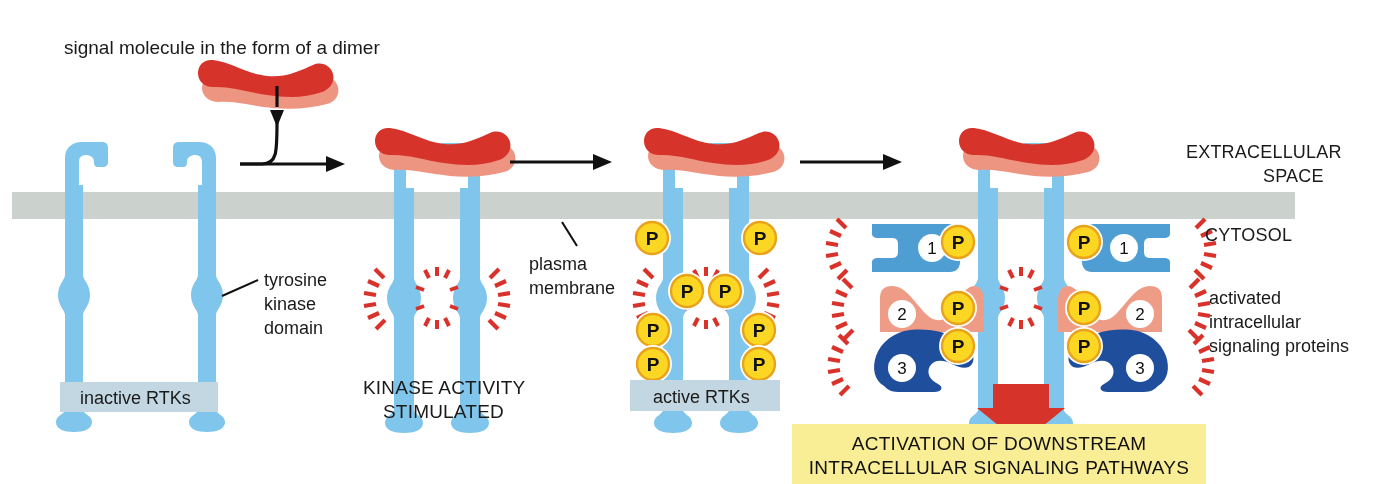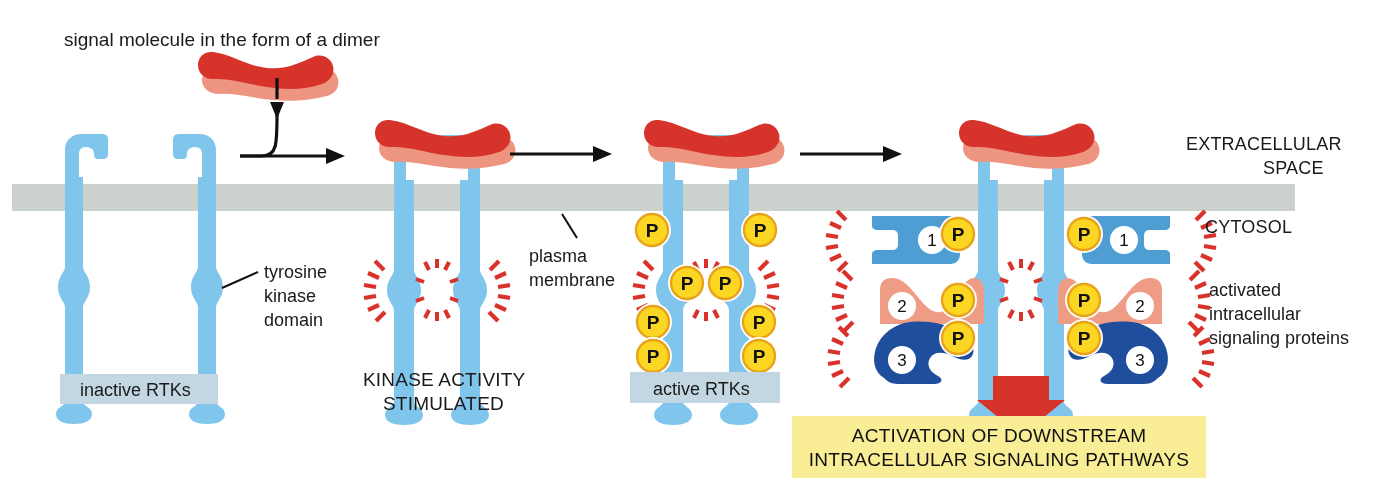--- a/index.html
+++ b/index.html
@@ -3,21 +3,21 @@
 <meta charset="utf-8">
 <style>
   html,body{margin:0;padding:0;}
   body{
     width:1378px;height:484px;
     background:#ffffff;
     font-family:"Liberation Sans", sans-serif;
     overflow:hidden;
     position:relative;
   }
-  #stage{position:absolute;left:0;top:4px;width:1378px;height:356px;border-radius:9px;}
+  #stage{position:absolute;left:0;top:12px;width:1378px;height:356px;border-radius:9px;}
   svg{display:block;}
   .txt{font-family:"Liberation Sans", sans-serif;fill:#1a1a1a;}
   .lbl-top{font-size:19px;}
   .lbl-small{font-size:18px;}
   .lbl-caps{font-size:19px;letter-spacing:.2px;}
   .lbl-caps-small{font-size:18px;letter-spacing:.2px;}
   .p-letter{font-size:19px;font-weight:bold;fill:#111;}
   .num-letter{font-size:17px;fill:#111;}
   .yellow-text{font-size:19px;fill:#111;letter-spacing:.3px;}
 </style>

